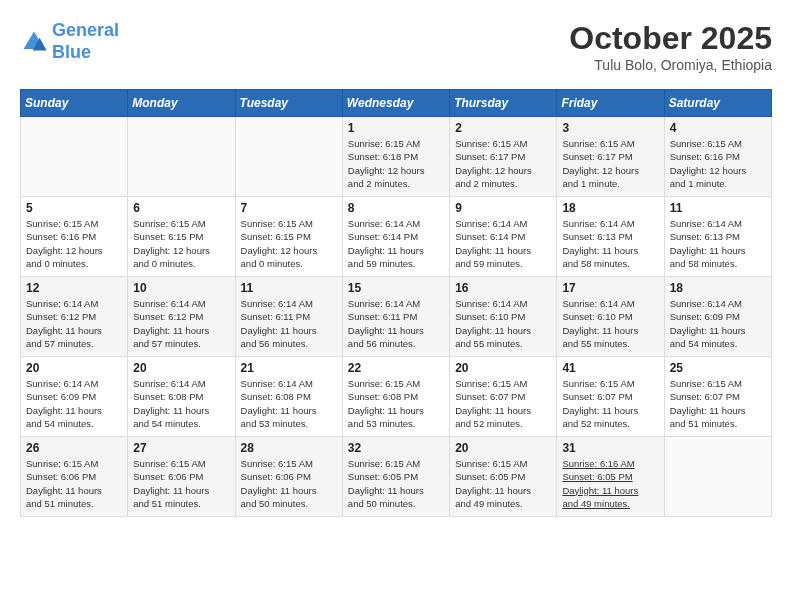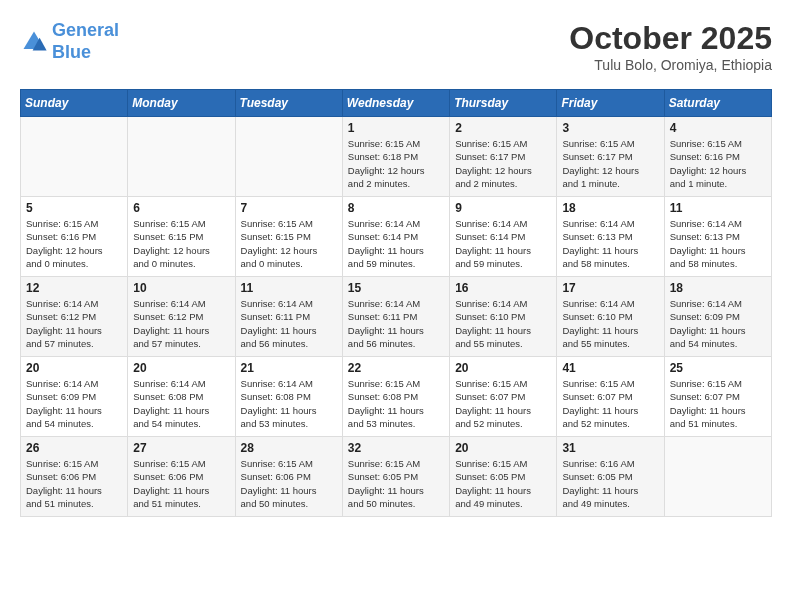--- a/index.html
+++ b/index.html
@@ -345,21 +345,21 @@
         </td>
         <td>
           <span class="day-num">20</span>
           <div class="day-info" style="white-space: pre-line;">Sunrise: 6:15 AM
 Sunset: 6:05 PM
 Daylight: 11 hours
 and 49 minutes.</div>
         </td>
         <td>
           <span class="day-num">31</span>
-          <div class="day-info" style="white-space: pre-line;">Sunrise: 6:16 AM
+          <div class="day-info" style="white-space: pre-line; text-decoration: underline;">Sunrise: 6:16 AM
 Sunset: 6:05 PM
 Daylight: 11 hours
 and 49 minutes.</div>
         </td>
         <td class="empty-cell"></td>
       </tr>
     </tbody>
 </table>
 
 </body></html>

